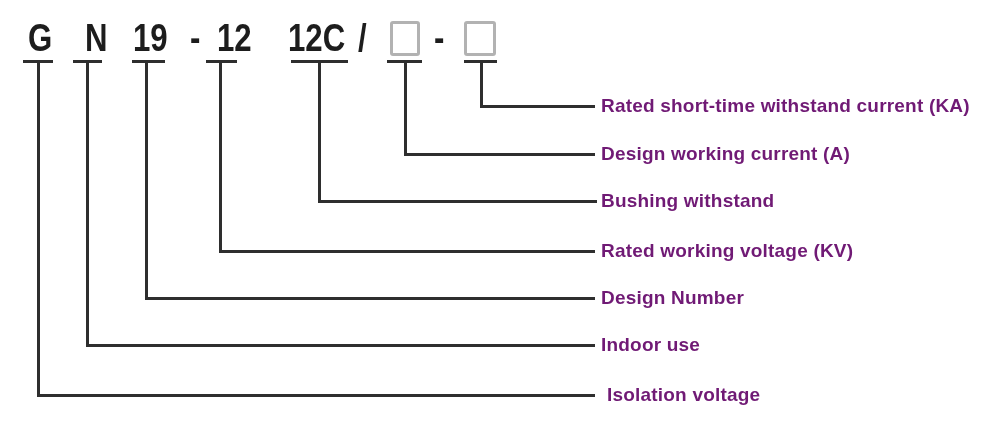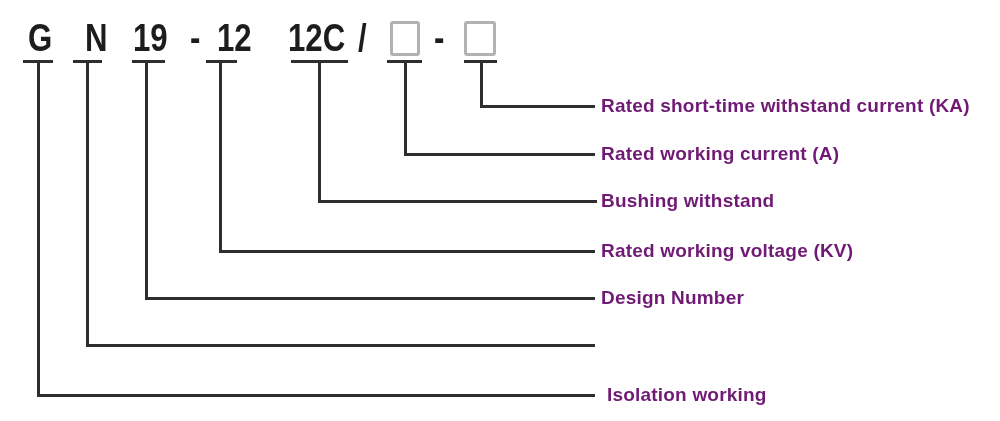--- a/index.html
+++ b/index.html
@@ -106,19 +106,20 @@
   <div class="vline" style="left:145px; height:240px"></div>
   <div class="hline" style="left:145px; top:297px; width:450px"></div>
 
   <div class="vline" style="left:86px;  height:287px"></div>
   <div class="hline" style="left:86px;  top:344px; width:509px"></div>
 
   <div class="vline" style="left:37px;  height:337px"></div>
   <div class="hline" style="left:37px;  top:394px; width:558px"></div>
 
   <div class="label" style="top:95px">Rated short-time withstand current (KA)</div>
-  <div class="label" style="top:143px">Rated working current (A)</div>
+  <div class="label" style="top:143px">Design working current (A)</div>
   <div class="label" style="top:190px">Bushing withstand</div>
   <div class="label" style="top:287px">Design Number</div>
   <div class="label" style="top:240px">Rated working voltage (KV)</div>
-  <div class="label" style="top:384px; left:607px">Isolation working</div>
+  <div class="label" style="top:334px">Indoor use</div>
+  <div class="label" style="top:384px; left:607px">Isolation voltage</div>
 
 </div>
 
 </body></html>

